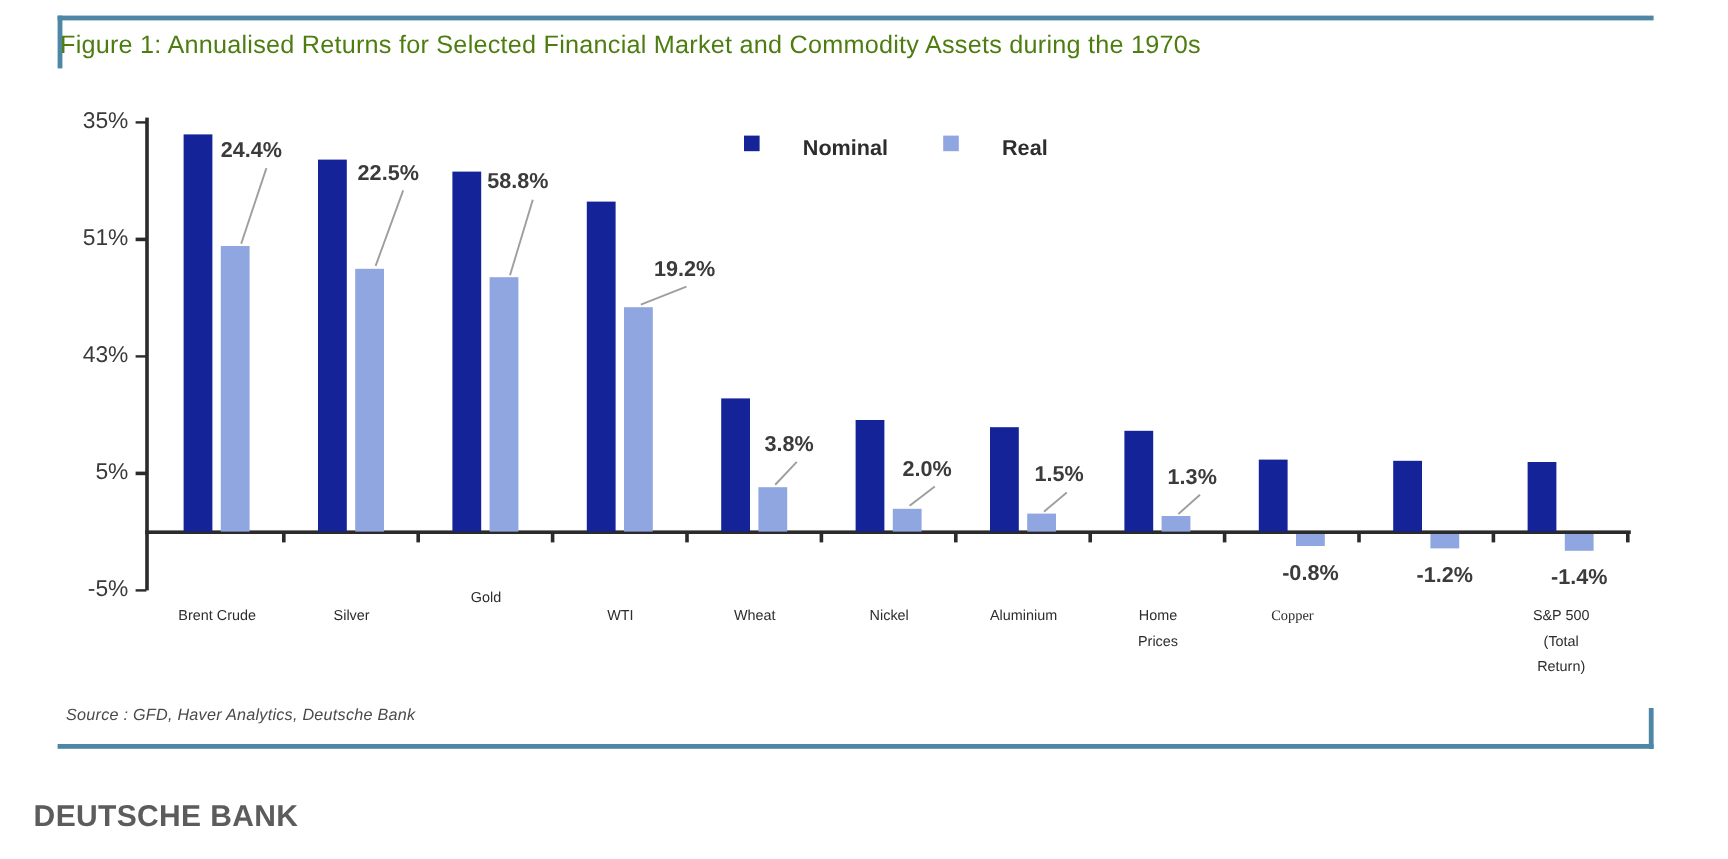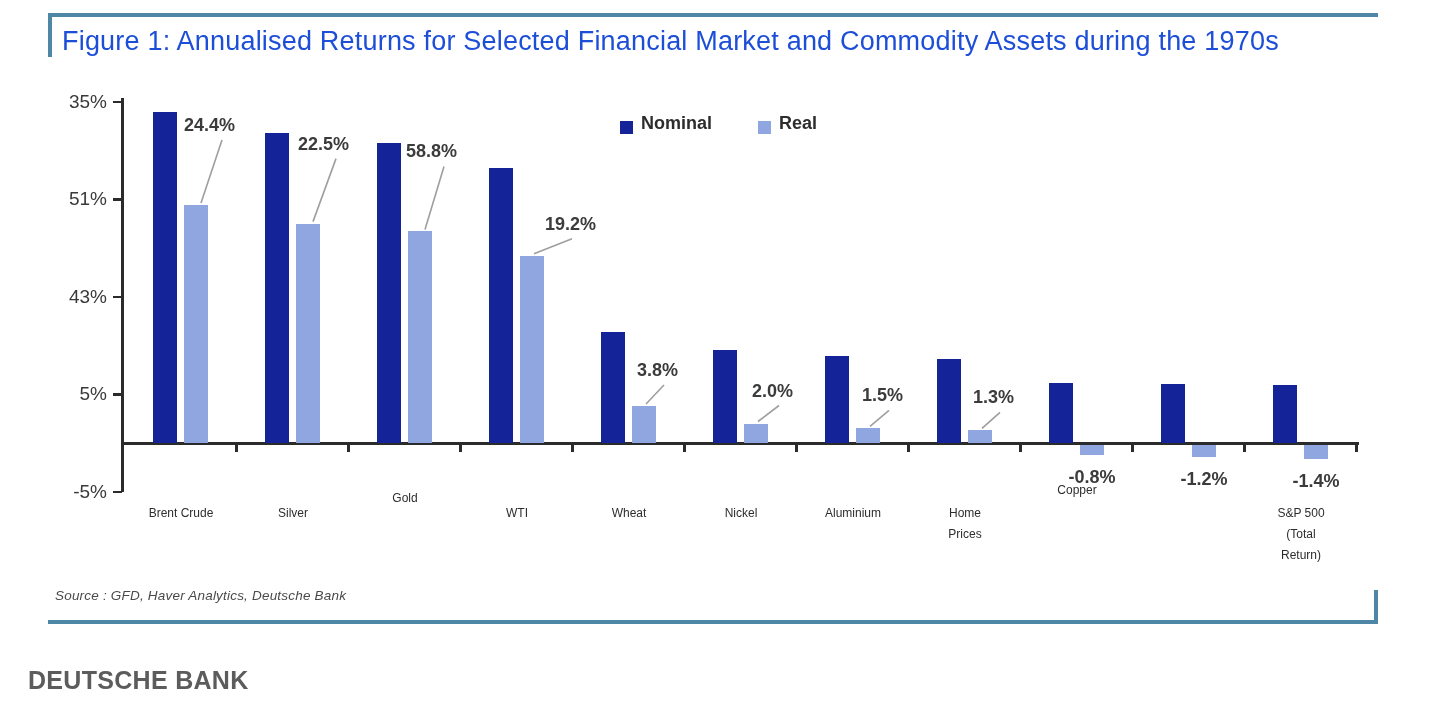--- a/index.html
+++ b/index.html
@@ -2,35 +2,35 @@
 <html><head>
 <meta charset="utf-8">
 <style>
   html,body { margin:0; padding:0; background:#ffffff; }
   .page {
     position:relative; width:1440px; height:716px; background:#ffffff;
     font-family:"Liberation Sans", sans-serif; overflow:hidden;
   }
   .abs { position:absolute;padding-left:23px; }
   .figure-title {
-    position:absolute; left:62px; top:26px;
-    font-size:27px; color:#1d4ed8; letter-spacing:0.2px; white-space:nowrap;
+    position:absolute; left:50px; top:26px;
+    font-size:21px; color:#4d7c0f; letter-spacing:0.2px; white-space:nowrap;
   }
   .bracket { position:absolute; background:#4e87a6; }
   .ylabel { position:absolute; font-size:19px; color:#3a3a3a; text-align:right; width:70px; }
   .cat-label { position:absolute; font-size:12px; color:#2d2d2d; text-align:center; line-height:21px; }
   .data-label { position:absolute; font-size:18px; font-weight:600; color:#3b3b3b; white-space:nowrap; }
   .neg-label { text-align:center; }
   .bar { position:absolute; }
   .axis { position:absolute; background:#2b2b2b; }
   .legend {
     position:absolute; left:620px; top:113px; display:flex; gap:46px;
     font-size:18px; font-weight:600; color:#2d2d2d;
   }
-  .legend-item { display:flex; align-items:flex-end; }
+  .legend-item { display:flex; align-items:flex-start;gap:28px; }
   .swatch { width:13px; height:13px; display:inline-block; margin-right:8px; }
   .source-note {
     position:absolute; left:55px; top:588px;
     font-size:13.5px; font-style:italic; color:#4a4a4a; letter-spacing:0.2px;
   }
   .db-logo {
     position:absolute; left:28px; top:666px;
     font-size:25px; font-weight:700; color:#5c5c5c; letter-spacing:0.3px;
   }
   svg.leader-layer { position:absolute; left:0; top:0; pointer-events:none; }
@@ -137,21 +137,21 @@
       <div class="bar" style="position: absolute; left: 937px; top: 359.15px; width: 24px; height: 83.85px; background: rgb(21, 35, 153);"></div>
       <div class="bar" style="position: absolute; left: 968px; top: 430.325px; width: 24px; height: 12.675px; background: rgb(143, 166, 224);"></div>
       <div class="data-label" style="position: absolute; left: 973px; top: 387.325px;">1.3%</div>
       <div class="cat-label" style="position: absolute; left: 903px; top: 503px; width: 124px;">
         <div>Home</div>
         <div>Prices</div>
       </div>
       <div class="bar" style="position: absolute; left: 1049px; top: 382.55px; width: 24px; height: 60.45px; background: rgb(21, 35, 153);"></div>
       <div class="bar" style="position: absolute; left: 1080px; top: 445px; width: 24px; height: 9.75px; background: rgb(143, 166, 224);"></div>
       <div class="data-label neg-label" style="position: absolute; left: 1052px; top: 466.75px; width: 80px;">-0.8%</div>
-      <div class="cat-label" style="position: absolute; left: 1015px; top: 480px; width: 124px;">
+      <div class="cat-label" style="position: absolute; left: 1015px; top: 503px; width: 124px; font-family: Liberation Serif, serif;">
         <div>Copper</div>
       </div>
       <div class="bar" style="position: absolute; left: 1161px; top: 383.525px; width: 24px; height: 59.475px; background: rgb(21, 35, 153);"></div>
       <div class="bar" style="position: absolute; left: 1192px; top: 445px; width: 24px; height: 11.7px; background: rgb(143, 166, 224);"></div>
       <div class="data-label neg-label" style="position: absolute; left: 1164px; top: 468.7px; width: 80px;">-1.2%</div>
       <div class="bar" style="position: absolute; left: 1273px; top: 385.475px; width: 24px; height: 57.525px; background: rgb(21, 35, 153);"></div>
       <div class="bar" style="position: absolute; left: 1304px; top: 445px; width: 24px; height: 13.65px; background: rgb(143, 166, 224);"></div>
       <div class="data-label neg-label" style="position: absolute; left: 1276px; top: 470.65px; width: 80px;">-1.4%</div>
       <div class="cat-label" style="position: absolute; left: 1239px; top: 503px; width: 124px;">
         <div>S&amp;P 500</div>

